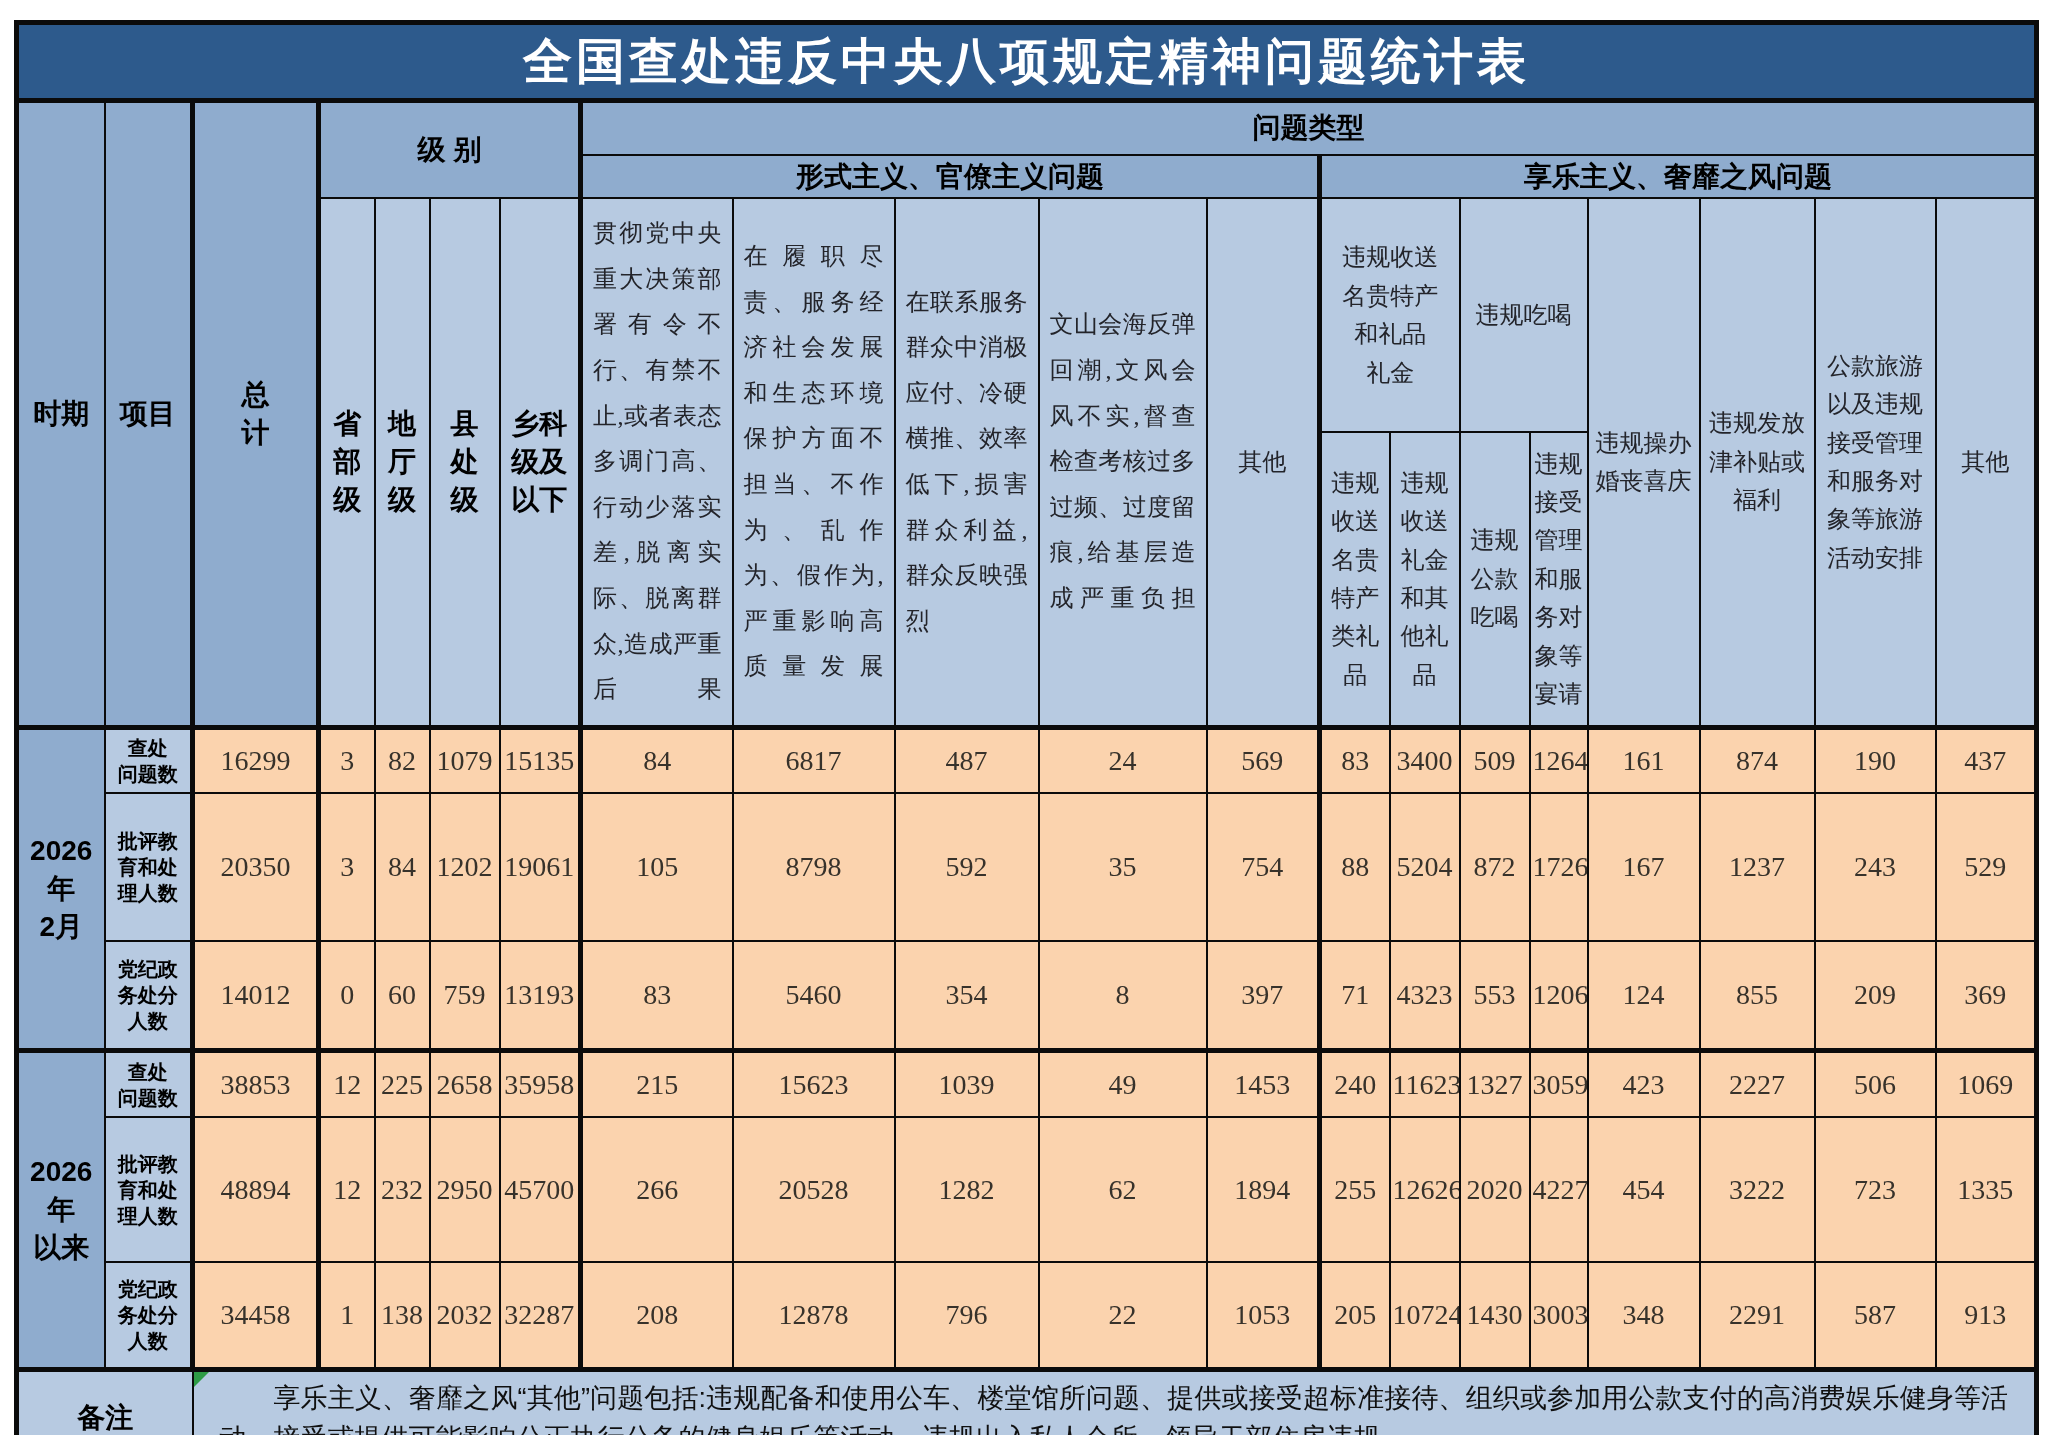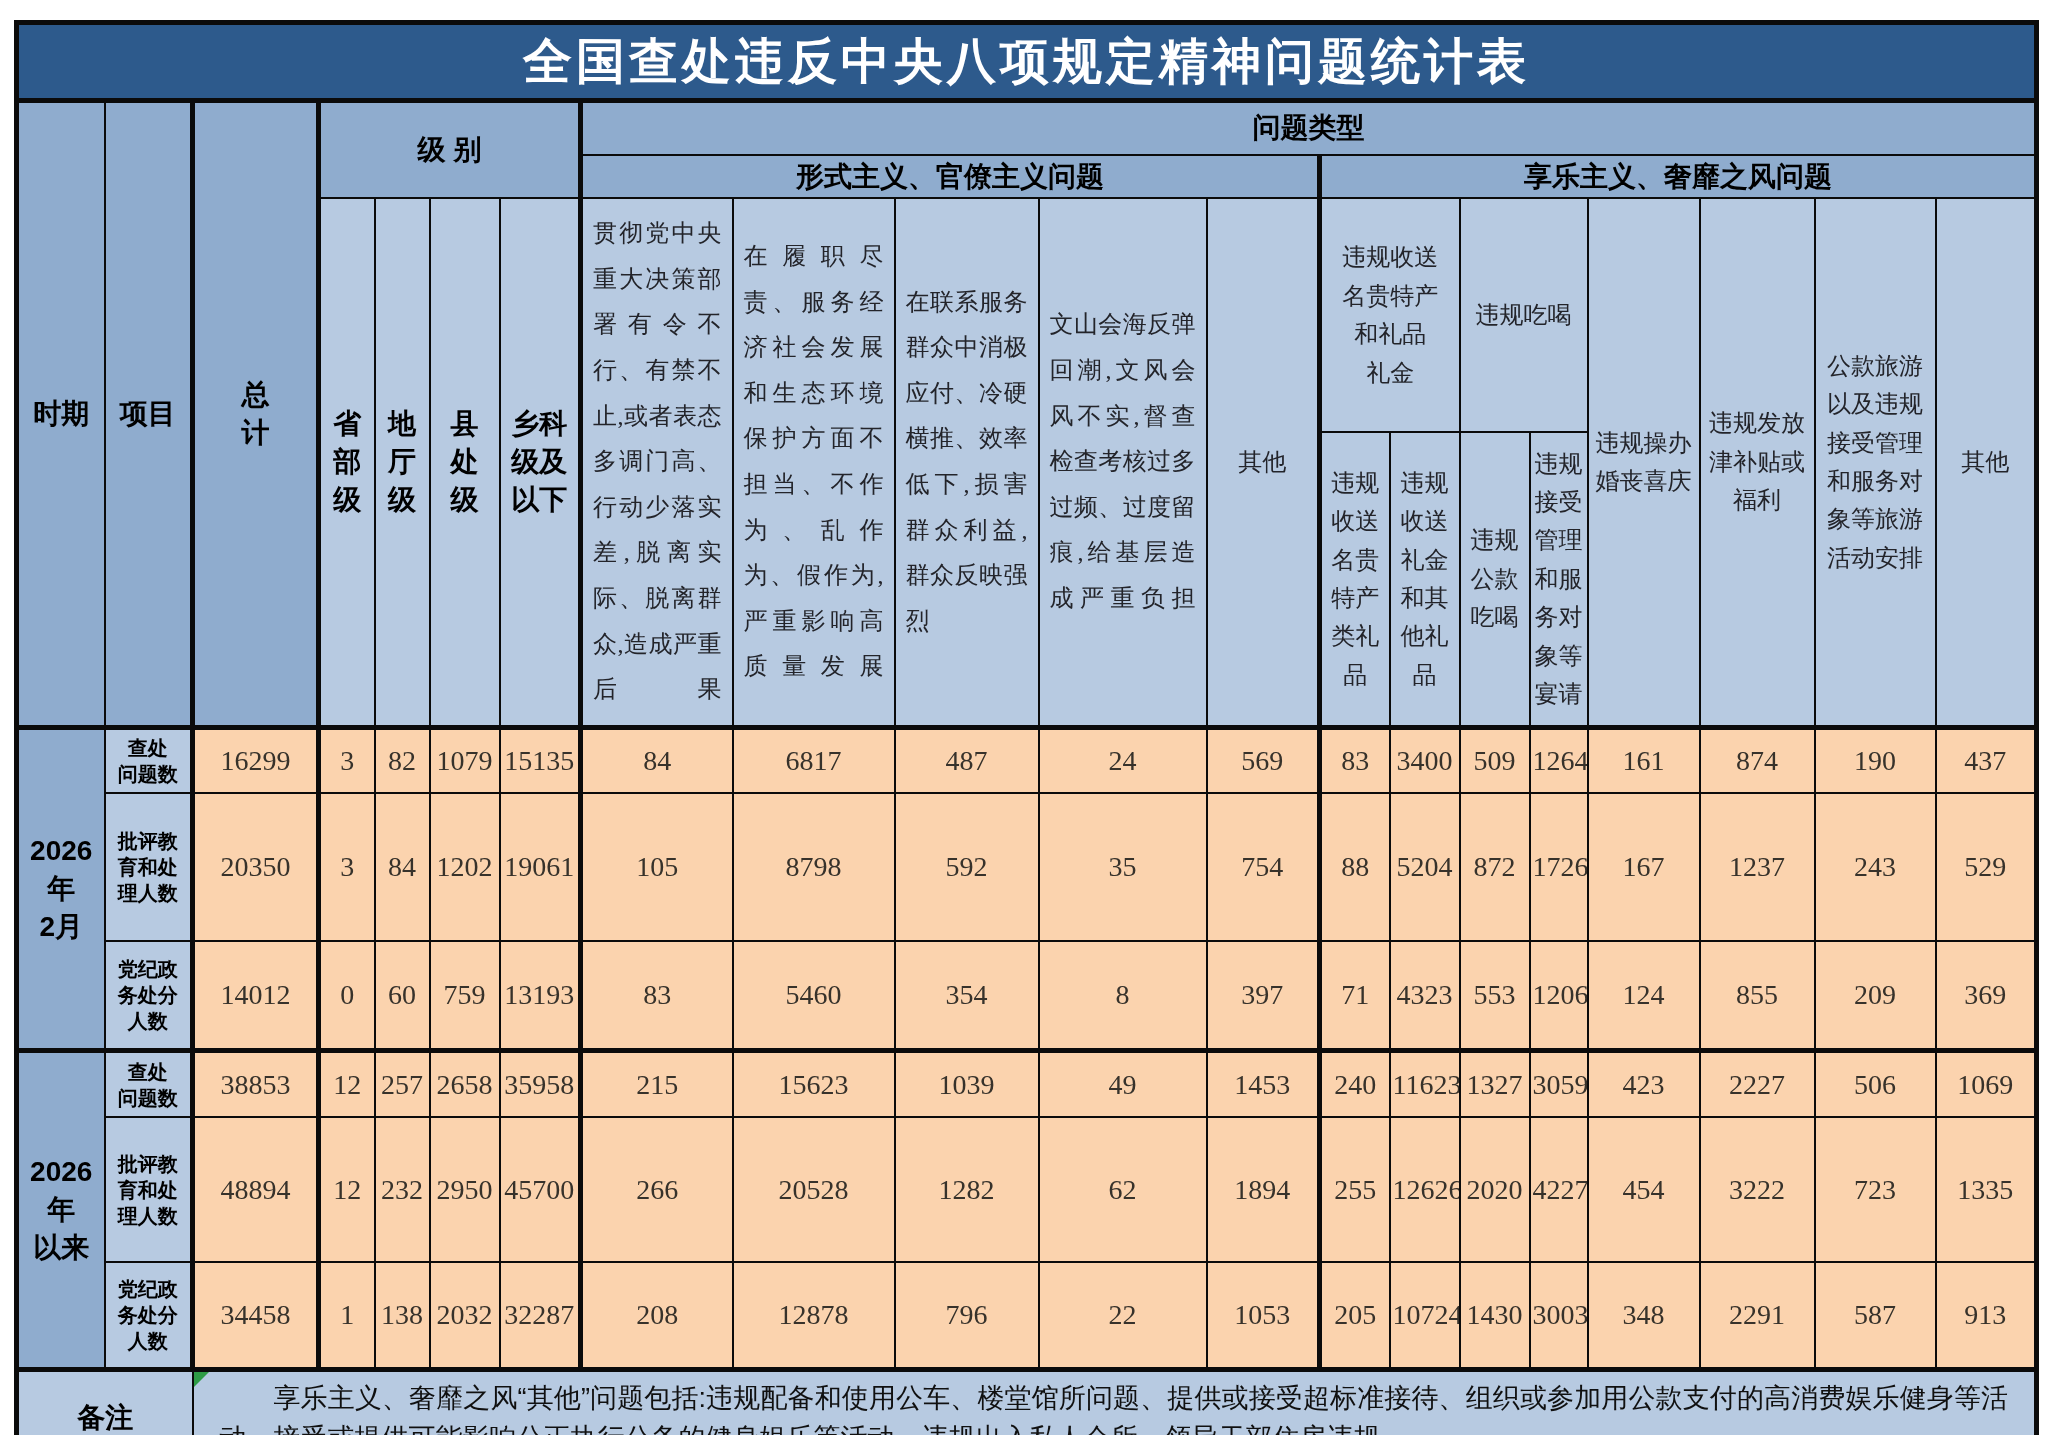--- a/index.html
+++ b/index.html
@@ -203,21 +203,21 @@
     <td class="peach num">369</td>
   </tr>
 
   <tr class="tt" style="height:67px">
     <td class="mid hd pre" rowspan="3">2026年
 以来</td>
     <td class="lt hd-sm pre">查处
 问题数</td>
     <td class="peach num tl">38853</td>
     <td class="peach num tl">12</td>
-    <td class="peach num">257</td>
+    <td class="peach num">225</td>
     <td class="peach num">2658</td>
     <td class="peach num">35958</td>
     <td class="peach num tl">215</td>
     <td class="peach num">15623</td>
     <td class="peach num">1039</td>
     <td class="peach num">49</td>
     <td class="peach num">1453</td>
     <td class="peach num tl">240</td>
     <td class="peach num">11623</td>
     <td class="peach num">1327</td>

